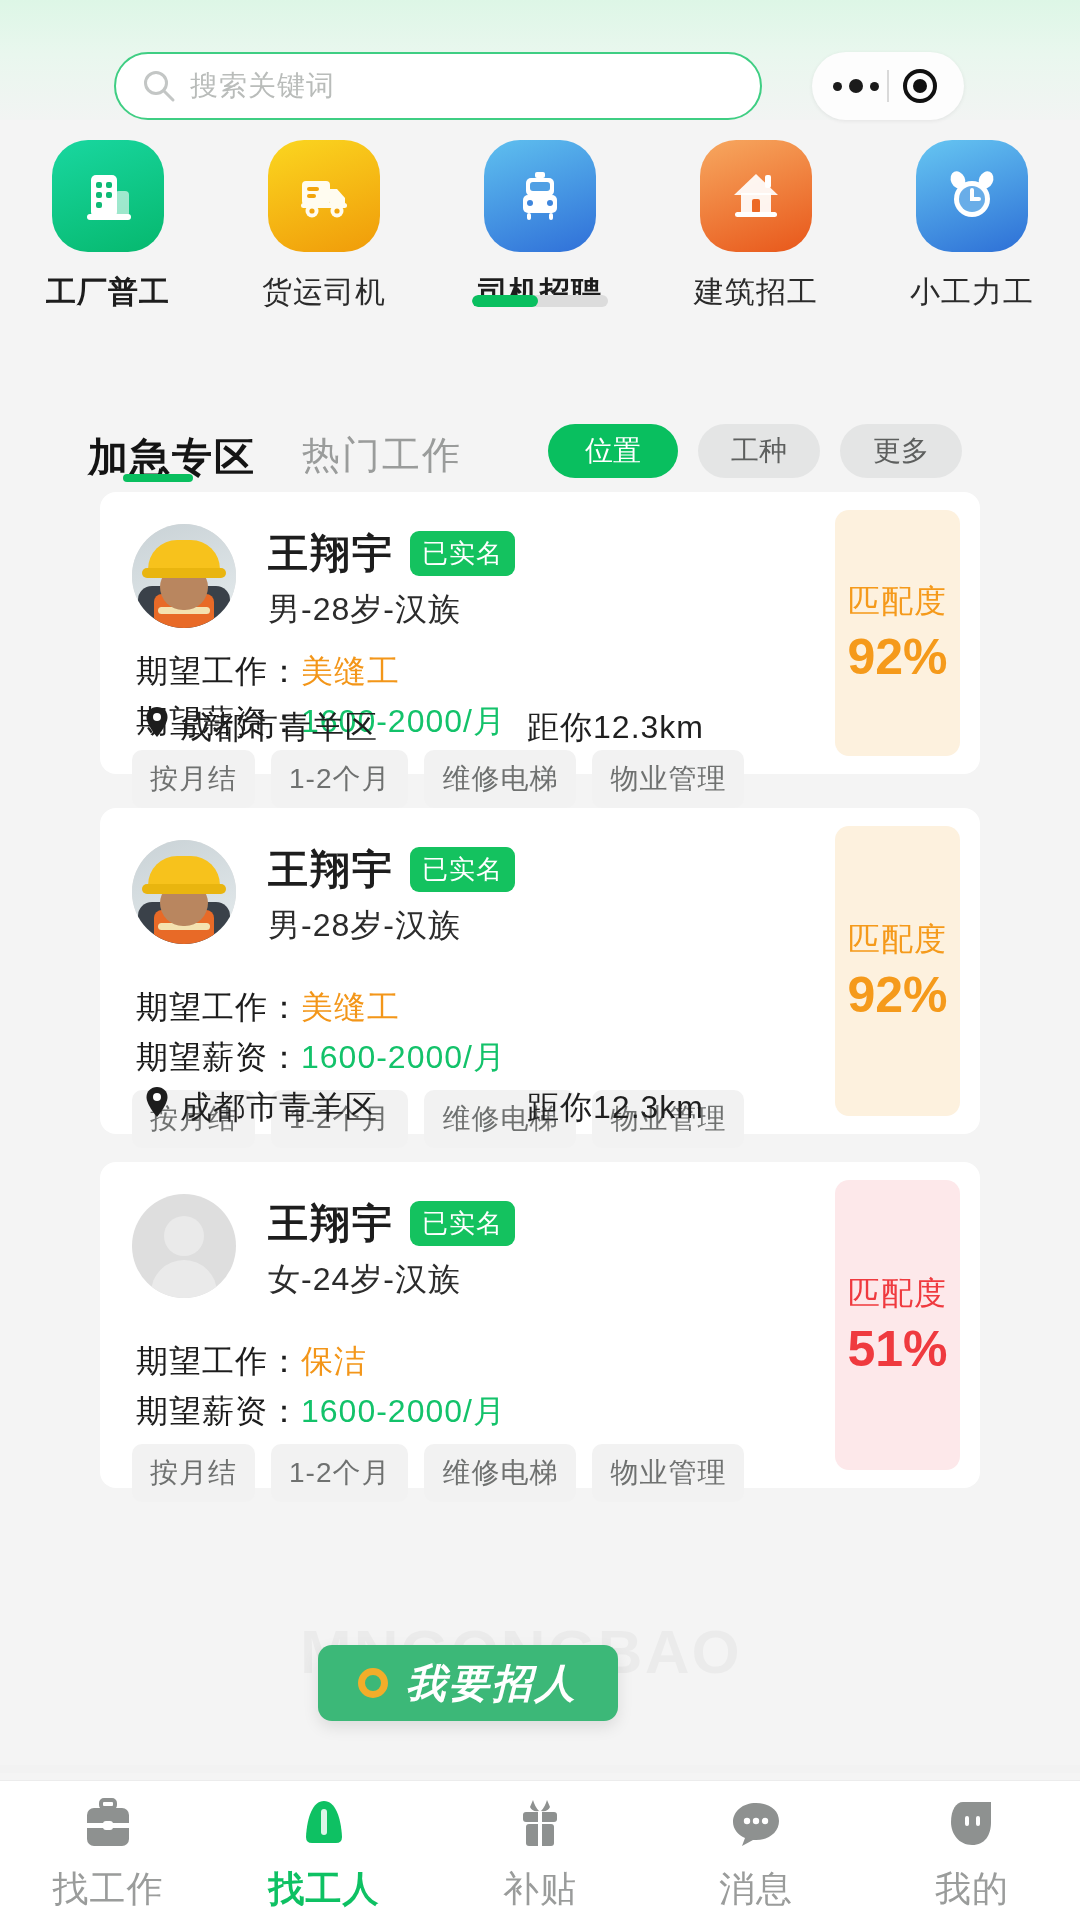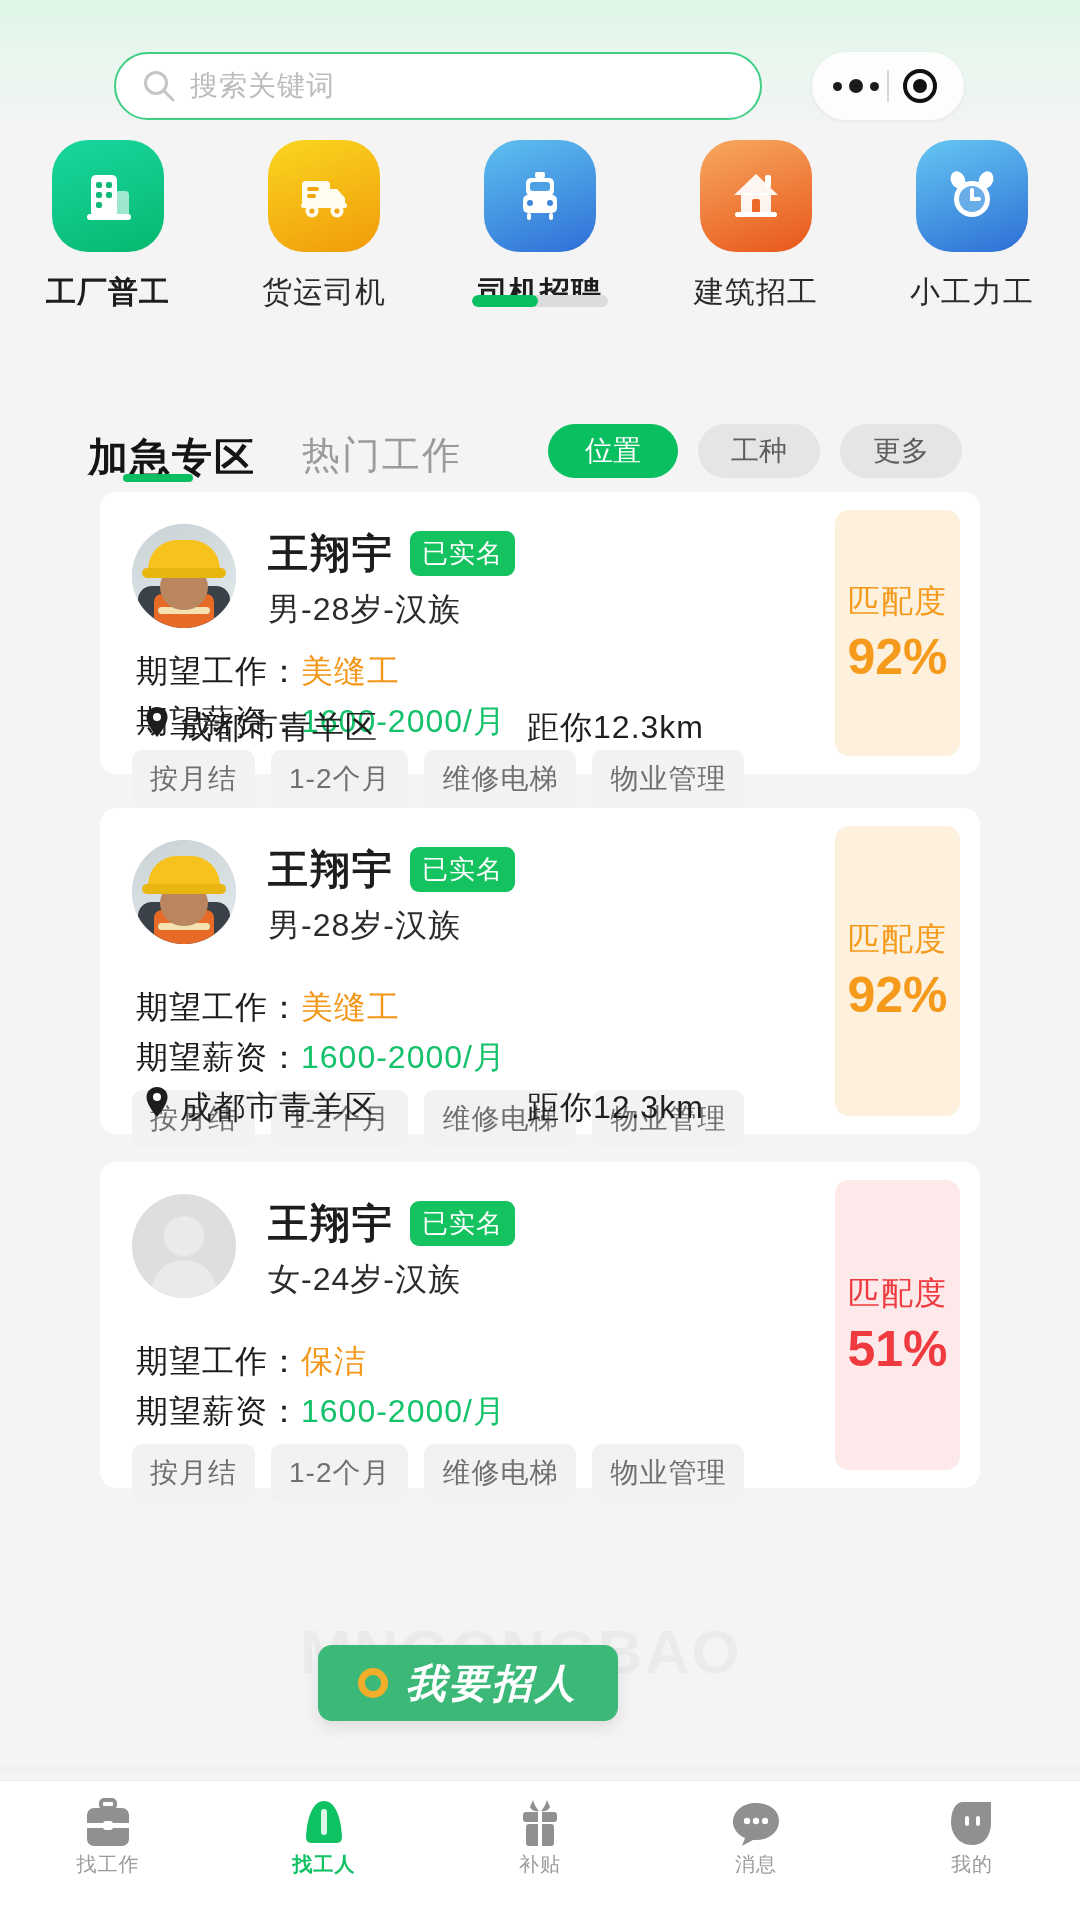--- a/index.html
+++ b/index.html
@@ -154,21 +154,21 @@
     font-style:italic; }
 
   
   .nav {
     position:absolute; left:0; bottom:0; width:1080px; height:140px;
     background:#fff; display:flex; align-items:flex-start;
     border-top:1px solid #ececec;
   }
   .nv { flex:1 1 0; display:flex; flex-direction:column; align-items:center; padding-top:16px; }
   .nv svg { display:block; }
-  .nv .lb { margin-top:0; font-size:20px; color:#9a9c9b; letter-spacing:1px; }
+  .nv .lb { margin-top:14px; font-size:36px; color:#9a9c9b; letter-spacing:1px; }
   .nv.on .lb { color:#0ec163; font-weight:bold; }
   .divline { position:absolute; left:0; top:1765px; width:1080px; height:8px; background:#f2f2f2;}
 </style>
 </head>
 <body>
 
 <div id="phone">
 
   <div class="header"></div>
 

